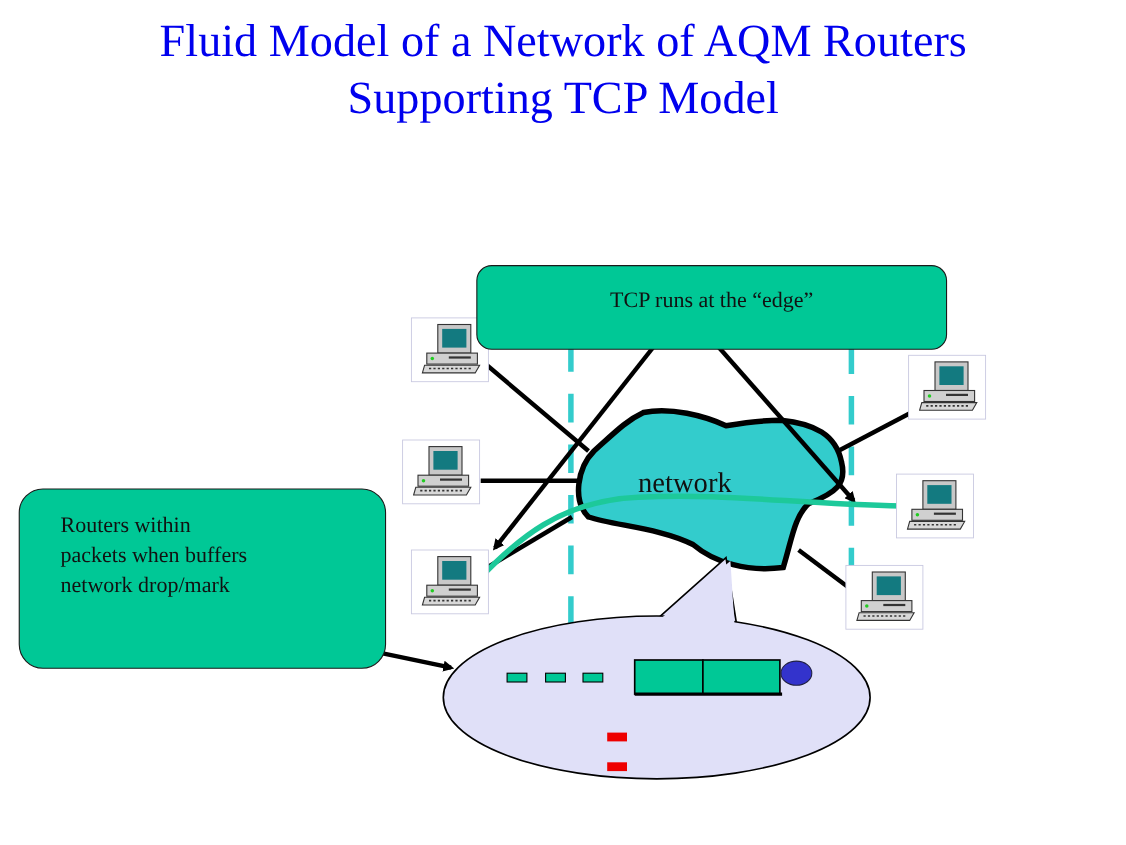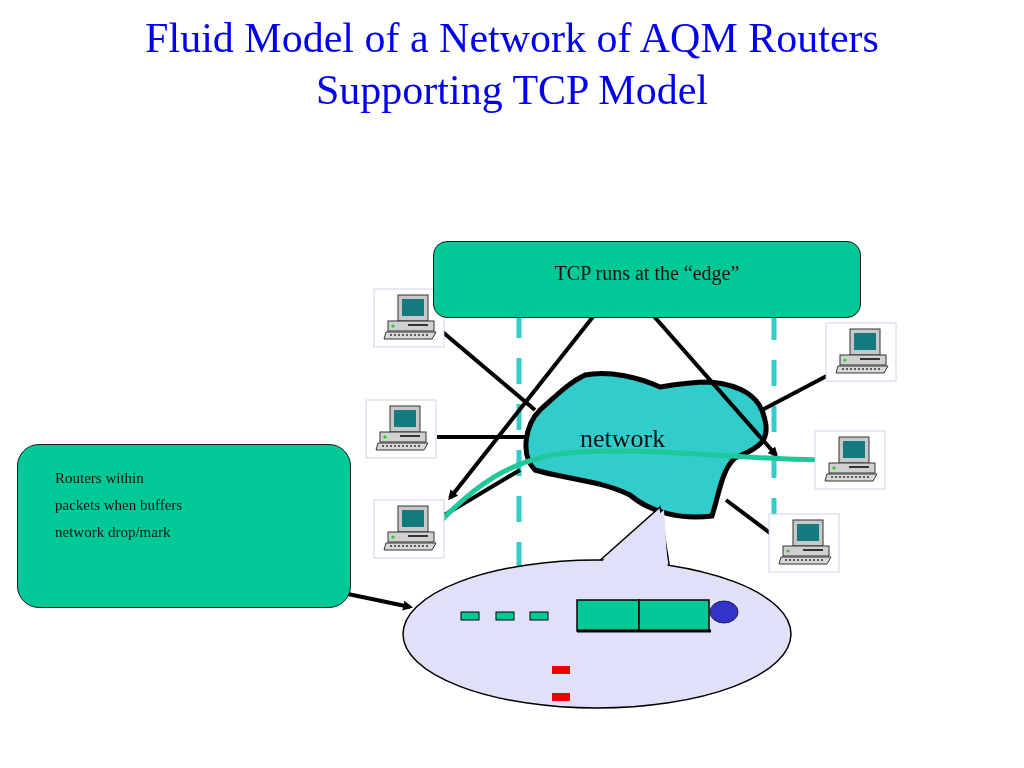--- a/index.html
+++ b/index.html
@@ -1,21 +1,21 @@
 <!DOCTYPE html>
 <html><head>
 <meta charset="utf-8">
 <style>
   html, body { margin:0; padding:0; background:#ffffff; }
   body { width:1024px; height:768px; position:relative; overflow:hidden; font-family:"Liberation Serif", serif; }
   .title { position:absolute; left:0; top:12px; width:1024px; text-align:center; color:#0000ee; font-size:42px; line-height:52px; }
   .callout { position:absolute; background:#00c896; border:1.5px solid #1a1a1a; border-radius:14px; color:#111; font-size:20px; }
   #tcp-callout { left:433px; top:196px; width:426px; height:75px; text-align:center; line-height:62px;margin-top:45px; }
   #router-callout { left:17px; top:444px; width:332px; height:162px; border-radius:22px; }
-  #router-callout .txt { position:absolute; left:37px; top:20px; font-size:15px; line-height:27px; width:270px; }
+  #router-callout .txt { position:absolute; left:37px; top:20px; font-size:20px; line-height:27px; width:270px; }
   svg#diagram { position:absolute; left:0; top:0; }
 </style>
 </head>
 <body>
 
 <div class="title">
   <div>Fluid Model of a Network of AQM Routers</div>
   <div>Supporting TCP Model</div>
 </div>
 

